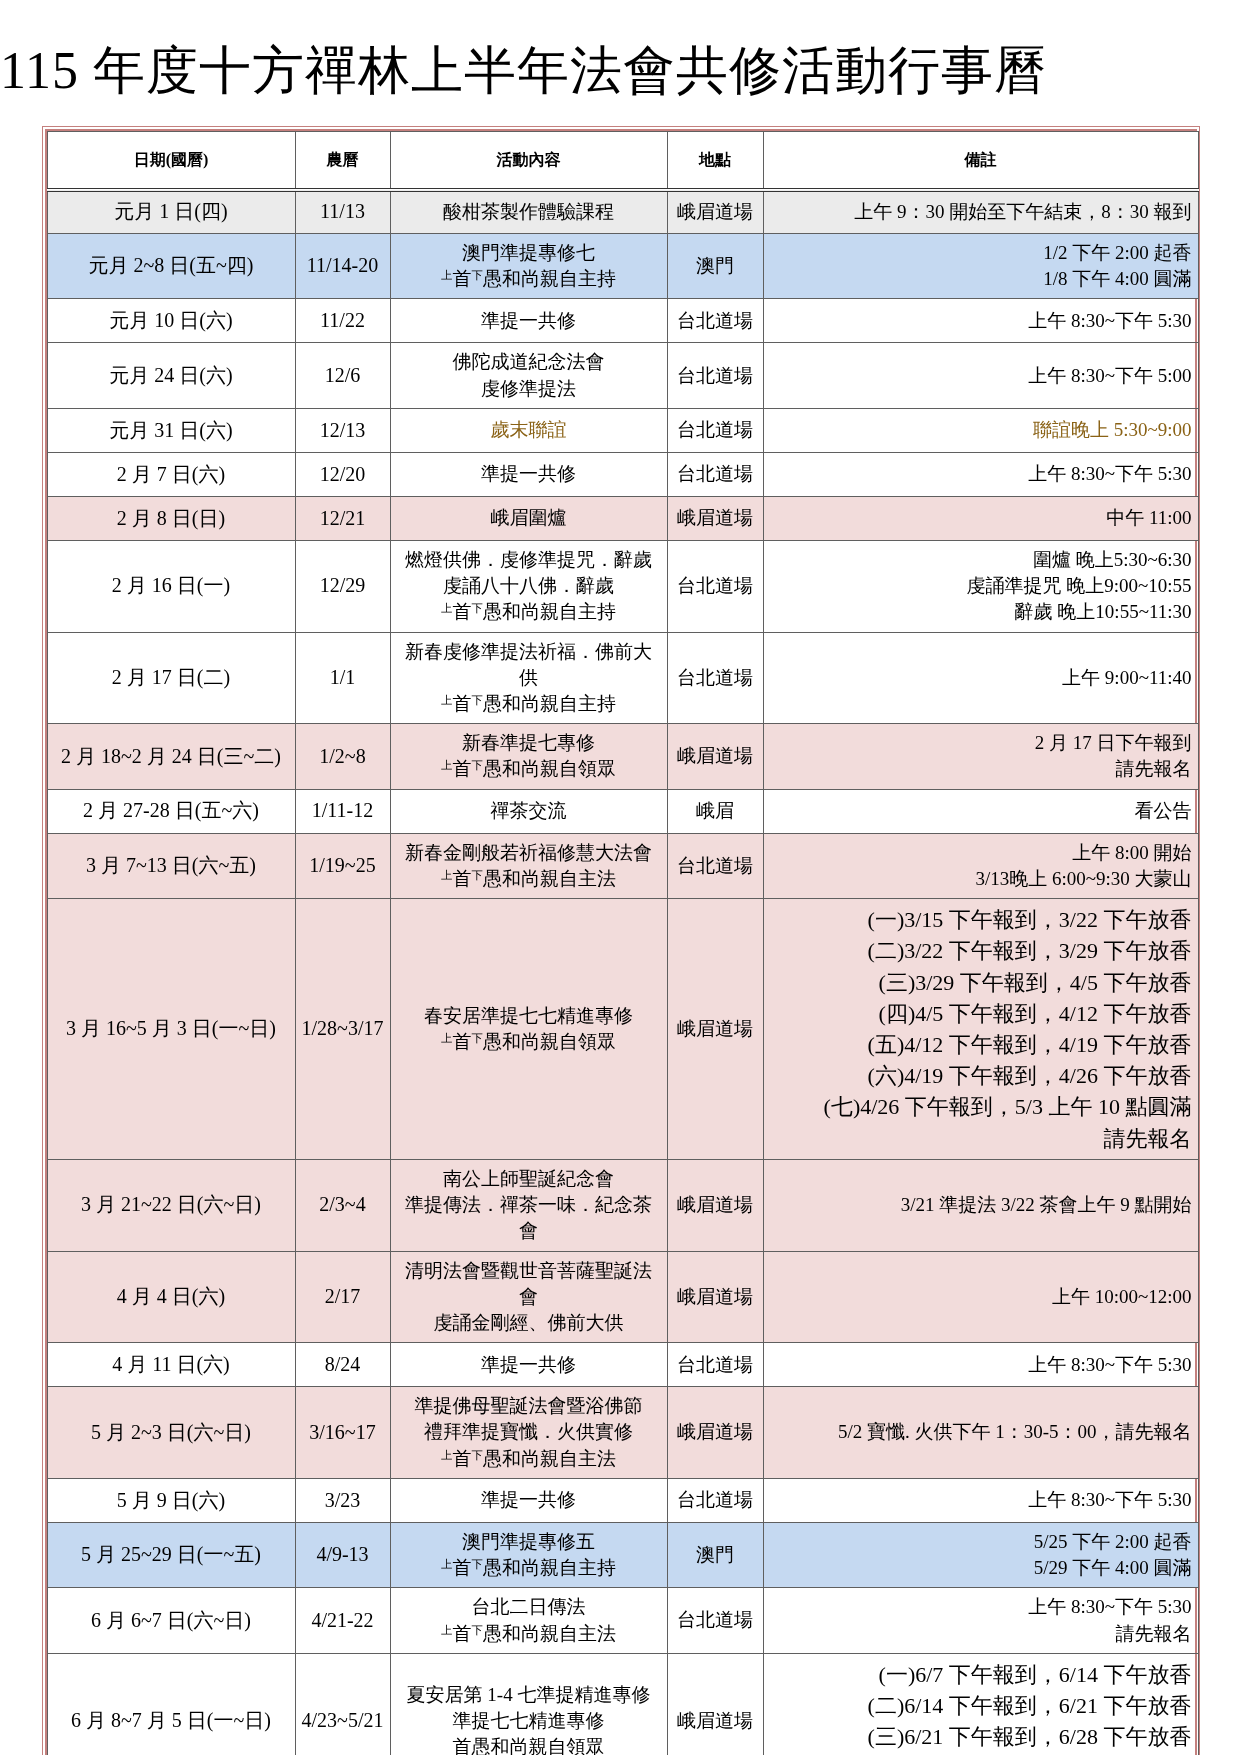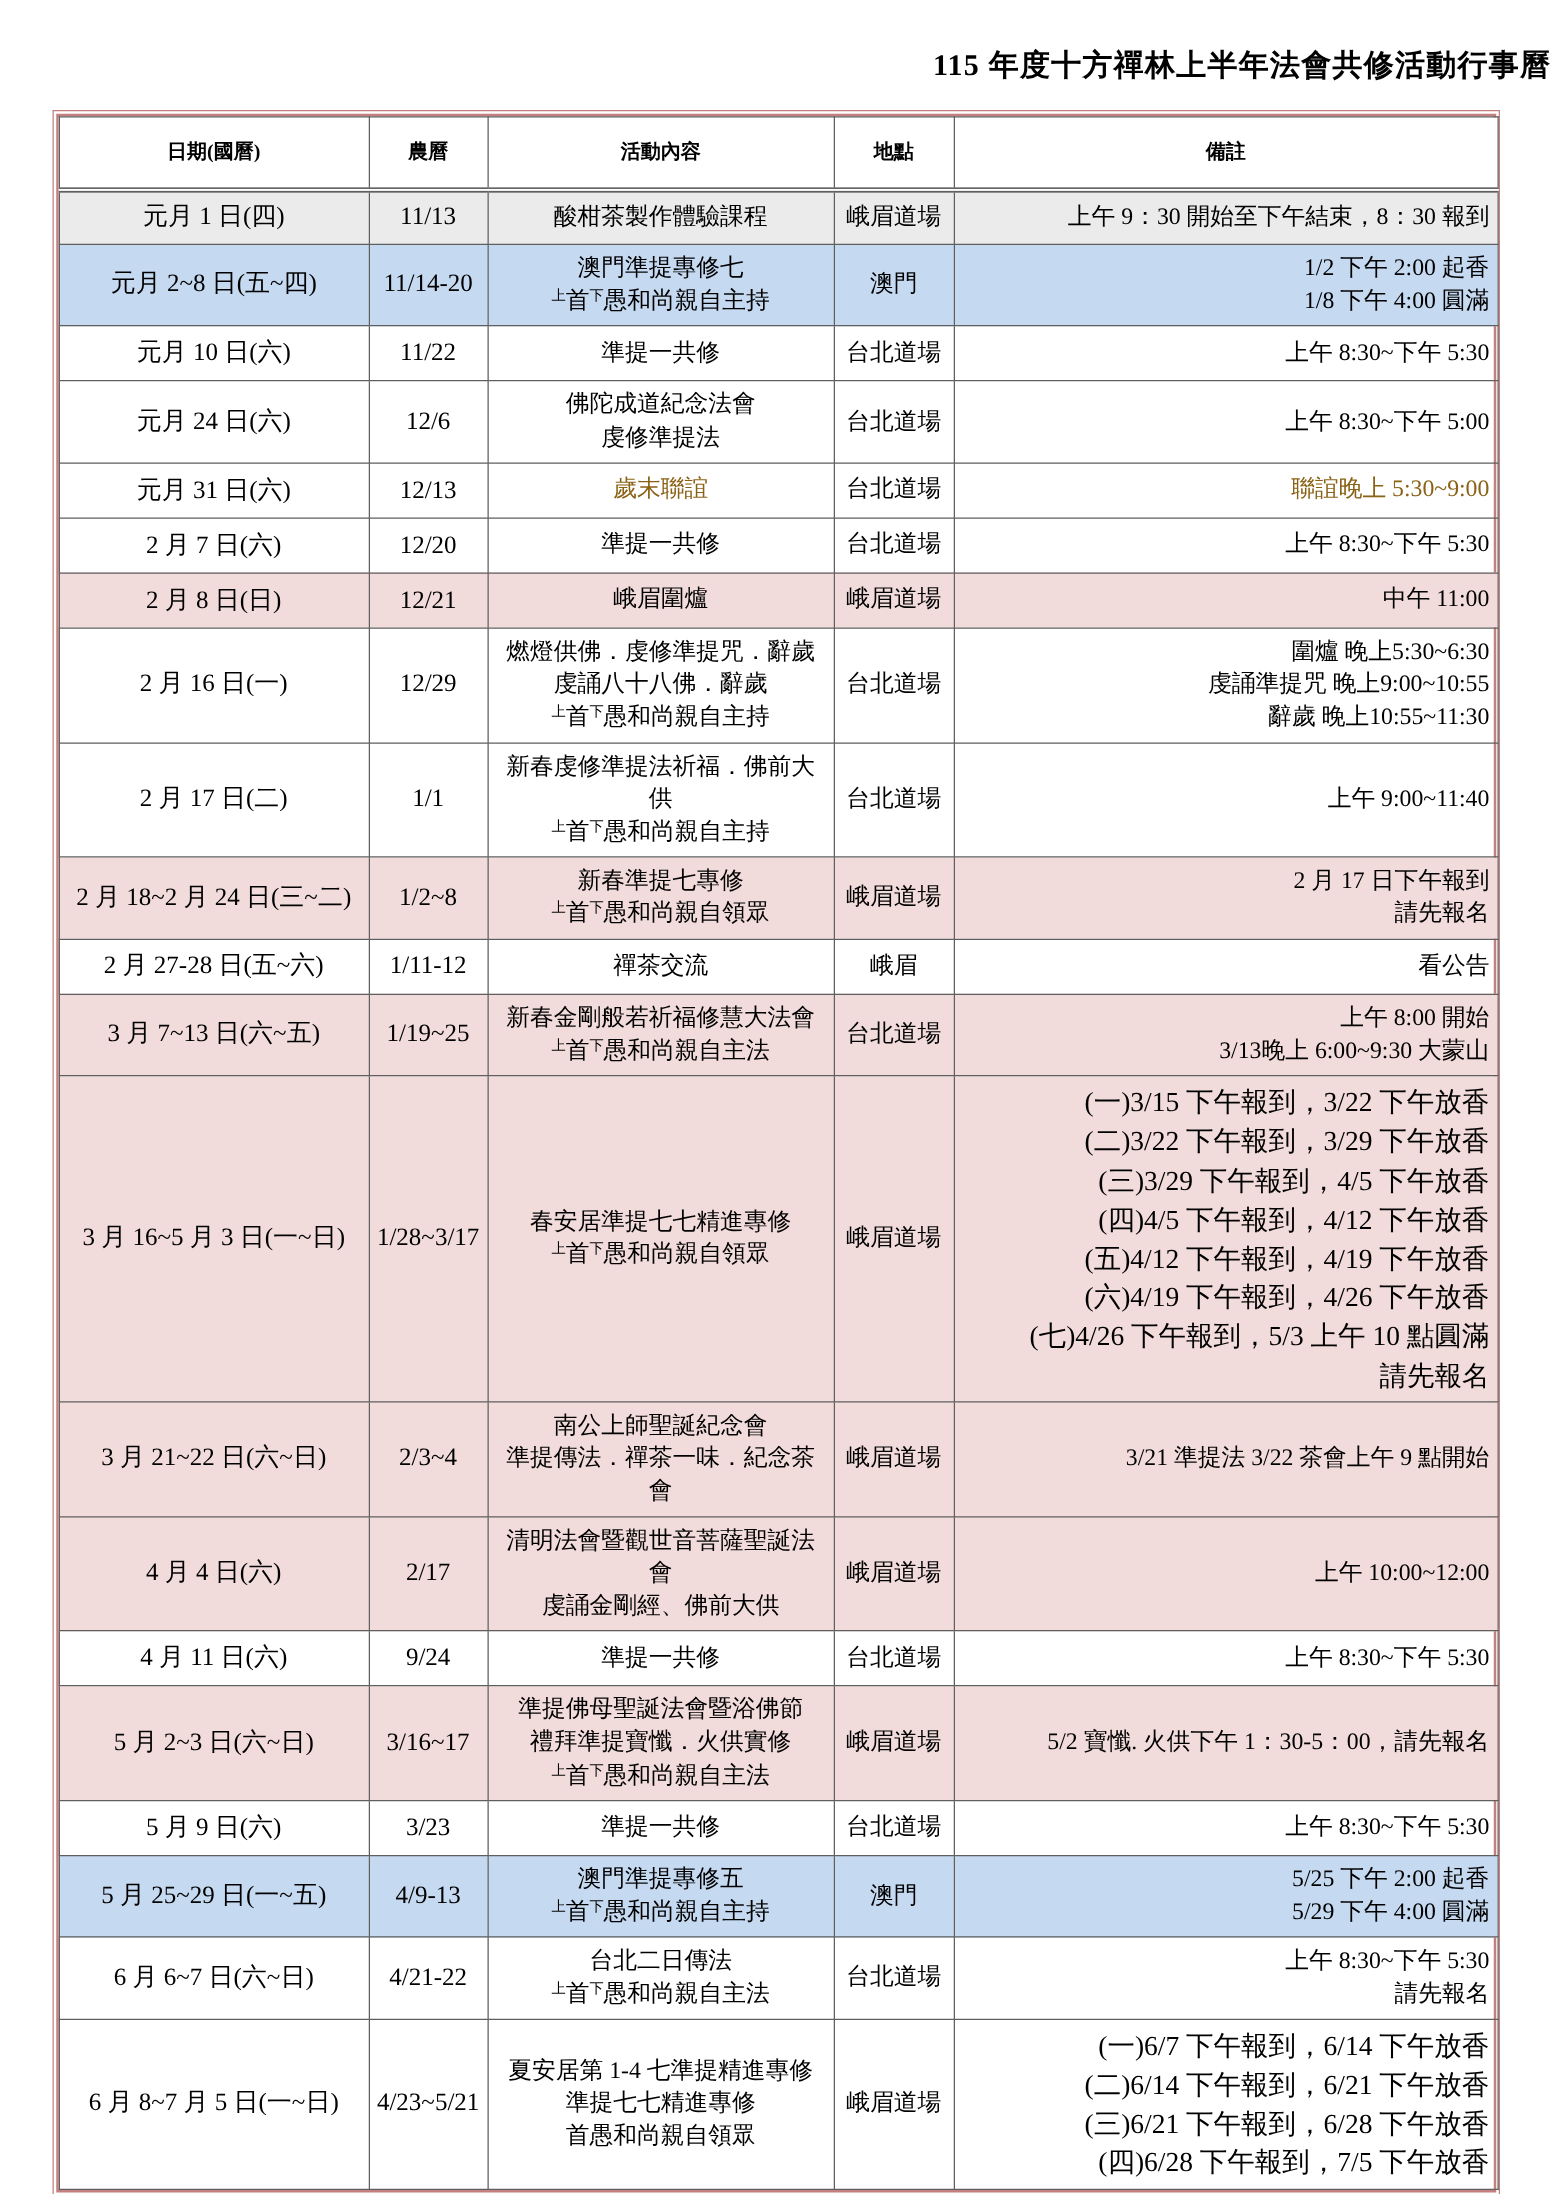--- a/index.html
+++ b/index.html
@@ -8,23 +8,23 @@
   }
   *{box-sizing:border-box;}
   html,body{margin:0;padding:0;background:#ffffff;}
   body{
     width:1241px; min-height:1755px;
     font-family:"Liberation Serif","DejaVu Serif",serif;
     color:#000;
   }
   .page{width:1241px; padding-top:36px;}
   .title{
-    text-align:right;
-    font-size:24px;
-    font-weight:700;
+    text-align:left;
+    font-size:52px;
+    font-weight:400;
     letter-spacing:1px;
     margin:0 auto 20px auto;
   }
   .frame{
     width:1158px;
     margin:0 auto;
     border:1px solid var(--frame_red);
     padding:2px;
   }
   .frame-inner{
@@ -194,21 +194,21 @@
             </tr>
             <tr class="bg-pink">
               <td class="date-cell">4 月 4 日(六)</td>
               <td class="lunar-cell">2/17</td>
               <td class="content-cell">清明法會暨觀世音菩薩聖誕法會<br>虔誦金剛經、佛前大供</td>
               <td class="place-cell">峨眉道場</td>
               <td class="note-cell">上午 10:00~12:00</td>
             </tr>
             <tr class="bg-white">
               <td class="date-cell">4 月 11 日(六)</td>
-              <td class="lunar-cell">9/24</td>
+              <td class="lunar-cell">8/24</td>
               <td class="content-cell">準提一共修</td>
               <td class="place-cell">台北道場</td>
               <td class="note-cell">上午 8:30~下午 5:30</td>
             </tr>
             <tr class="bg-pink">
               <td class="date-cell">5 月 2~3 日(六~日)</td>
               <td class="lunar-cell">3/16~17</td>
               <td class="content-cell">準提佛母聖誕法會暨浴佛節<br>禮拜準提寶懺．火供實修<br><span class="hon">上</span>首<span class="hon">下</span>愚和尚親自主法</td>
               <td class="place-cell">峨眉道場</td>
               <td class="note-cell">5/2 寶懺. 火供下午 1：30-5：00，請先報名</td>

